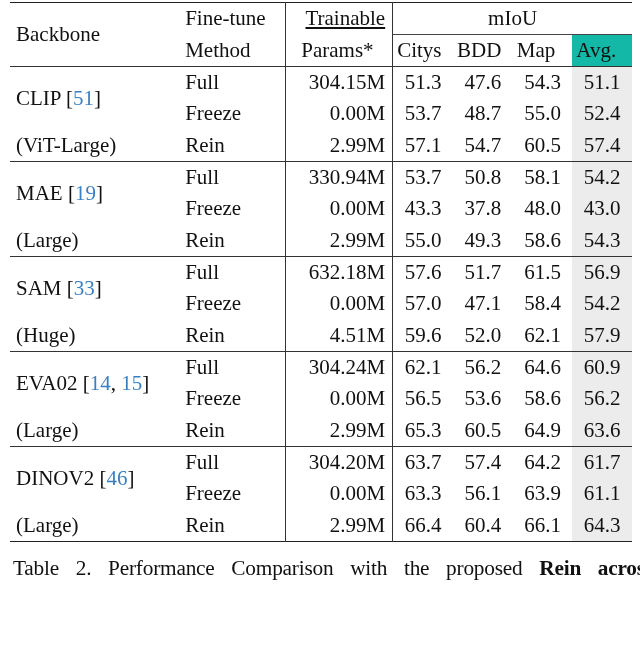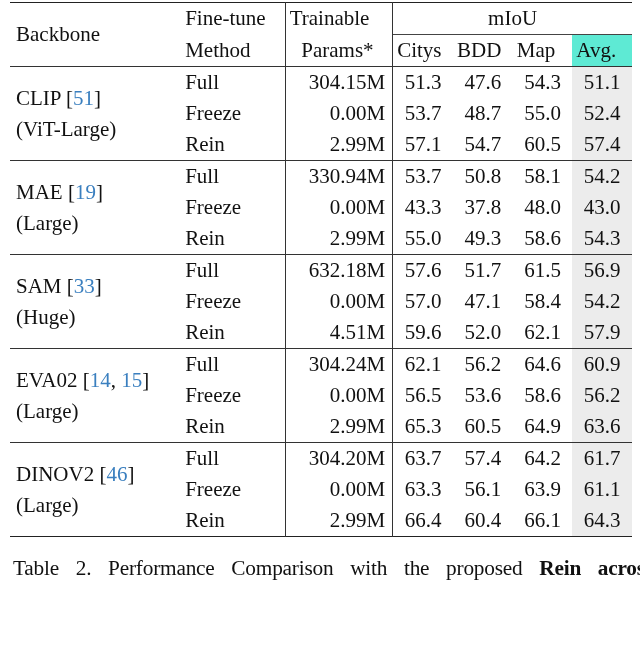--- a/index.html
+++ b/index.html
@@ -27,26 +27,26 @@
   }
   .c-backbone { width: 162px; text-align: left; padding-left: 6px !important; vertical-align: middle; }
   .c-method { width: 96px; text-align: left; margin-left: 40px; }
   .c-params { width: 96px; text-align: right; border-left: 1.2px solid #333; border-right: 1.2px solid #333; padding-right: 7px !important; }
   .c-num { text-align: center; width: 52px; }
   .c-avg { text-align: center; width: 52px; background: #ececec; }
   thead tr.h1 th { line-height: 31px; height: 31px; }
   thead tr.h2 th { line-height: 31px; height: 31px; }
   .miou-head { text-align: center; border-bottom: 1px solid #444; }
   .sub-head { text-align: left; }
-  thead tr.h2 th.c-avg { background: #5eead4; }
+  thead tr.h2 th.c-avg { background: #14b8a6; }
   tr.group-start td { border-top: 1.2px solid #333; }
   thead tr.h2 th { border-bottom: 1.2px solid #333; }
   .bold { font-weight: bold; }
   .cite { color: #3a7fbf; }
-  .backbone-cell { line-height: 31px; }
+  .backbone-cell { line-height: 31px; margin-top: 16px; }
   .caption {
     position: absolute;
     left: 13px; top: 554px;
     width: 640px;
     font-size: 21.3px;
     line-height: 29px;
     text-align: justify;
     letter-spacing: -0.2px;
   }
   .caption b { font-weight: bold; }
@@ -54,21 +54,21 @@
   .caption .line { display: block; text-align-last: justify; white-space: nowrap; }
 </style>
 </head>
 <body>
 
 <table class="results">
   <thead>
     <tr class="h1">
       <th class="c-backbone" rowspan="2">Backbone</th>
       <th class="c-method">Fine-tune</th>
-      <th class="c-params" style="text-align:left;">Trainable</th>
+      <th class="c-params" style="text-align:right;text-decoration:underline;">Trainable</th>
       <th class="miou-head" colspan="4">mIoU</th>
     </tr>
     <tr class="h2">
       <th class="c-method">Method</th>
       <th class="c-params" style="text-align:center;">Params*</th>
       <th class="c-num sub-head">Citys</th>
       <th class="c-num sub-head">BDD</th>
       <th class="c-num sub-head">Map</th>
       <th class="c-avg sub-head">Avg.</th>
     </tr>

